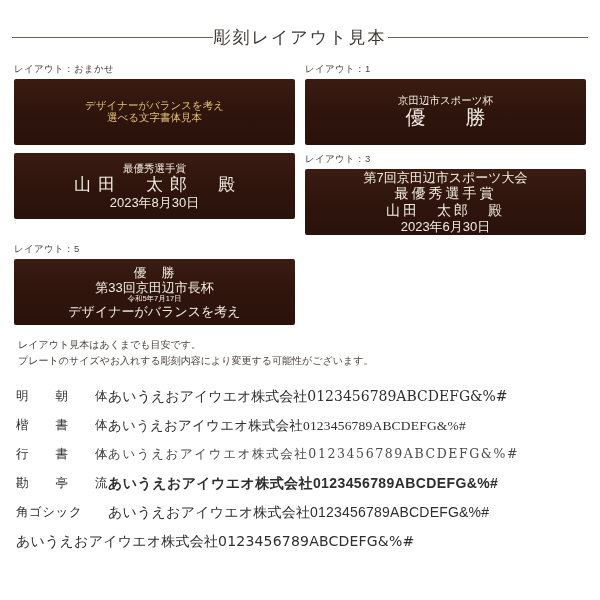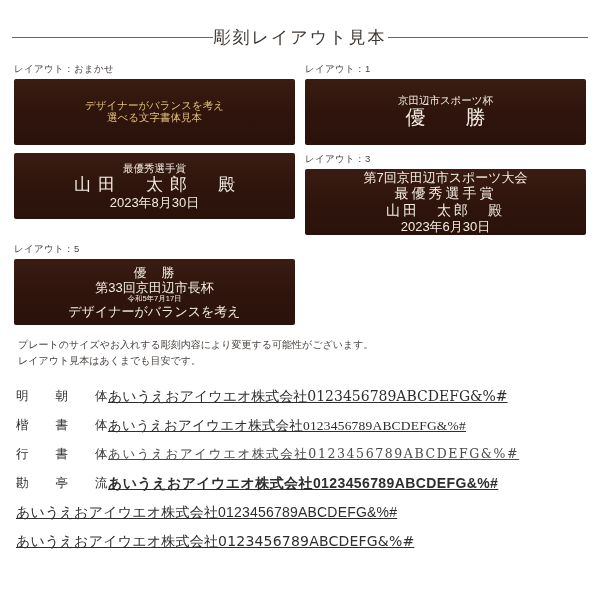--- a/index.html
+++ b/index.html
@@ -111,21 +111,20 @@
     display: flex;
     justify-content: space-between;
   }
   .font-name.spread span { display: inline-block; }
   .font-sample {
     flex: 1 1 auto;
     font-size: 14px;
     color: #2e2e2e;
     white-space: nowrap;
     overflow: hidden;
-    text-decoration: underline;
   }
   .s-mincho { font-family: "DejaVu Serif", serif; letter-spacing: 0px; font-size: 14px; }
   .s-kaisho { font-family: "Liberation Serif", serif; letter-spacing: 0.2px; font-size: 13.5px; }
   .s-gyosho { font-family: "DejaVu Serif", serif; letter-spacing: 1.6px; font-size: 12.5px; color: #4a4a4a; }
   .s-kantei { font-family: "Liberation Sans", sans-serif; font-weight: bold; letter-spacing: 0.4px; font-size: 14px; }
   .s-kaku   { font-family: "Liberation Sans", sans-serif; letter-spacing: 0.2px; font-size: 14px; }
   .s-maru   { font-family: "DejaVu Sans", sans-serif; letter-spacing: 0.2px; font-size: 14px; }
 </style>
 </head>
 <body>
@@ -181,22 +180,22 @@
         <div class="line l-lg">優　勝</div>
         <div class="line l-sm">第33回京田辺市長杯</div>
         <div class="line l-xs">令和5年7月17日</div>
         <div class="line l-sm">デザイナーがバランスを考え</div>
       </div>
     </div>
 
   </div>
 
   <div class="note">
+    <div>レイアウト見本はあくまでも目安です。</div>
     <div>プレートのサイズやお入れする彫刻内容により変更する可能性がございます。</div>
-    <div>レイアウト見本はあくまでも目安です。</div>
   </div>
 
 
   <div class="fonts">
 
     <div class="font-row">
       <div class="font-name spread">
         <span>明</span>
         <span>朝</span>
         <span>体</span>
@@ -225,20 +224,23 @@
     <div class="font-row">
       <div class="font-name spread">
         <span>勘</span>
         <span>亭</span>
         <span>流</span>
       </div>
       <div class="font-sample s-kantei">あいうえおアイウエオ株式会社0123456789ABCDEFG&amp;%#</div>
     </div>
 
     <div class="font-row">
+      <div class="font-name">
+        <span>角ゴシック</span>
+      </div>
       <div class="font-sample s-kaku">あいうえおアイウエオ株式会社0123456789ABCDEFG&amp;%#</div>
     </div>
 
     <div class="font-row">
       <div class="font-sample s-maru">あいうえおアイウエオ株式会社0123456789ABCDEFG&amp;%#</div>
     </div>
 
   </div>
 
 </div>

